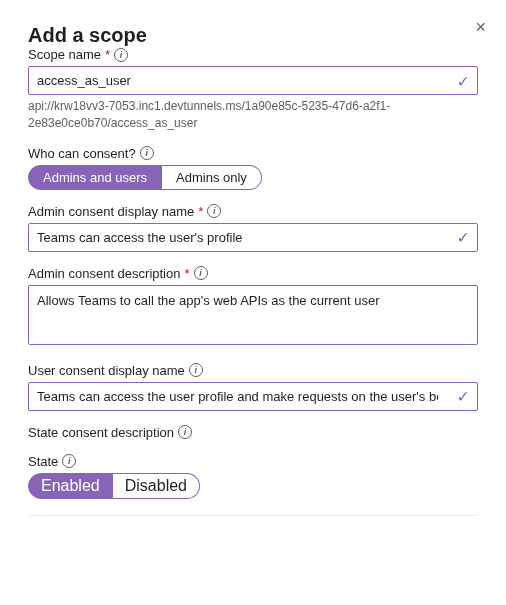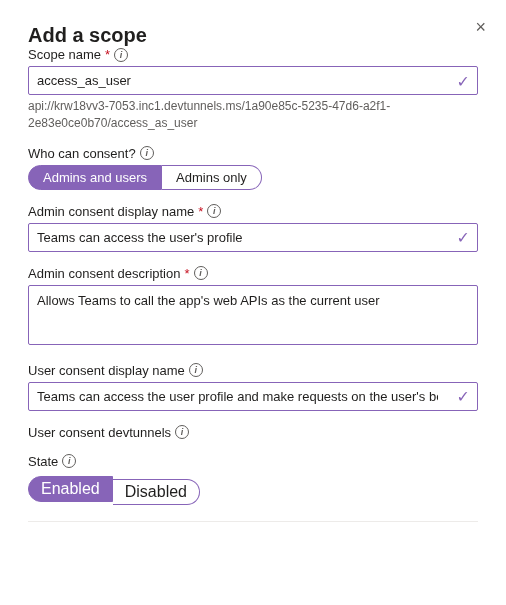--- a/index.html
+++ b/index.html
@@ -136,21 +136,20 @@
     .state-btn.active {
       background: #8764b8;
       color: #fff;
       border-radius: 20px 0 0 20px;
     }
     .state-btn.inactive {
       background: #fff;
       color: #201f1e;
       border-radius: 0 20px 20px 0;
       border-left: none;
-      margin-top: 6px;
     }
     .divider {
       border: none;
       border-top: 1px solid #edebe9;
       margin: 16px 0 14px 0;
     }
     .input-border-purple {
       border-color: #8764b8;
       border-width: 1.5px;
     }
@@ -219,21 +218,21 @@
     </div>
     <div class="input-wrapper">
       <input class="field-input input-border-purple" type="text" value="Teams can access the user profile and make requests on the user's behalf" style="">
       <span class="input-check">✓</span>
     </div>
   </div>
 
   
   <div class="field-group">
     <div class="field-label">
-      <span>User consent devtunnels</span>
+      <span>State consent description</span>
       <span class="info-icon">i</span>
     </div>
   </div>
 
   
   <div class="field-group">
     <div class="field-label">
       <span>State</span>
       <span class="info-icon">i</span>
     </div>

